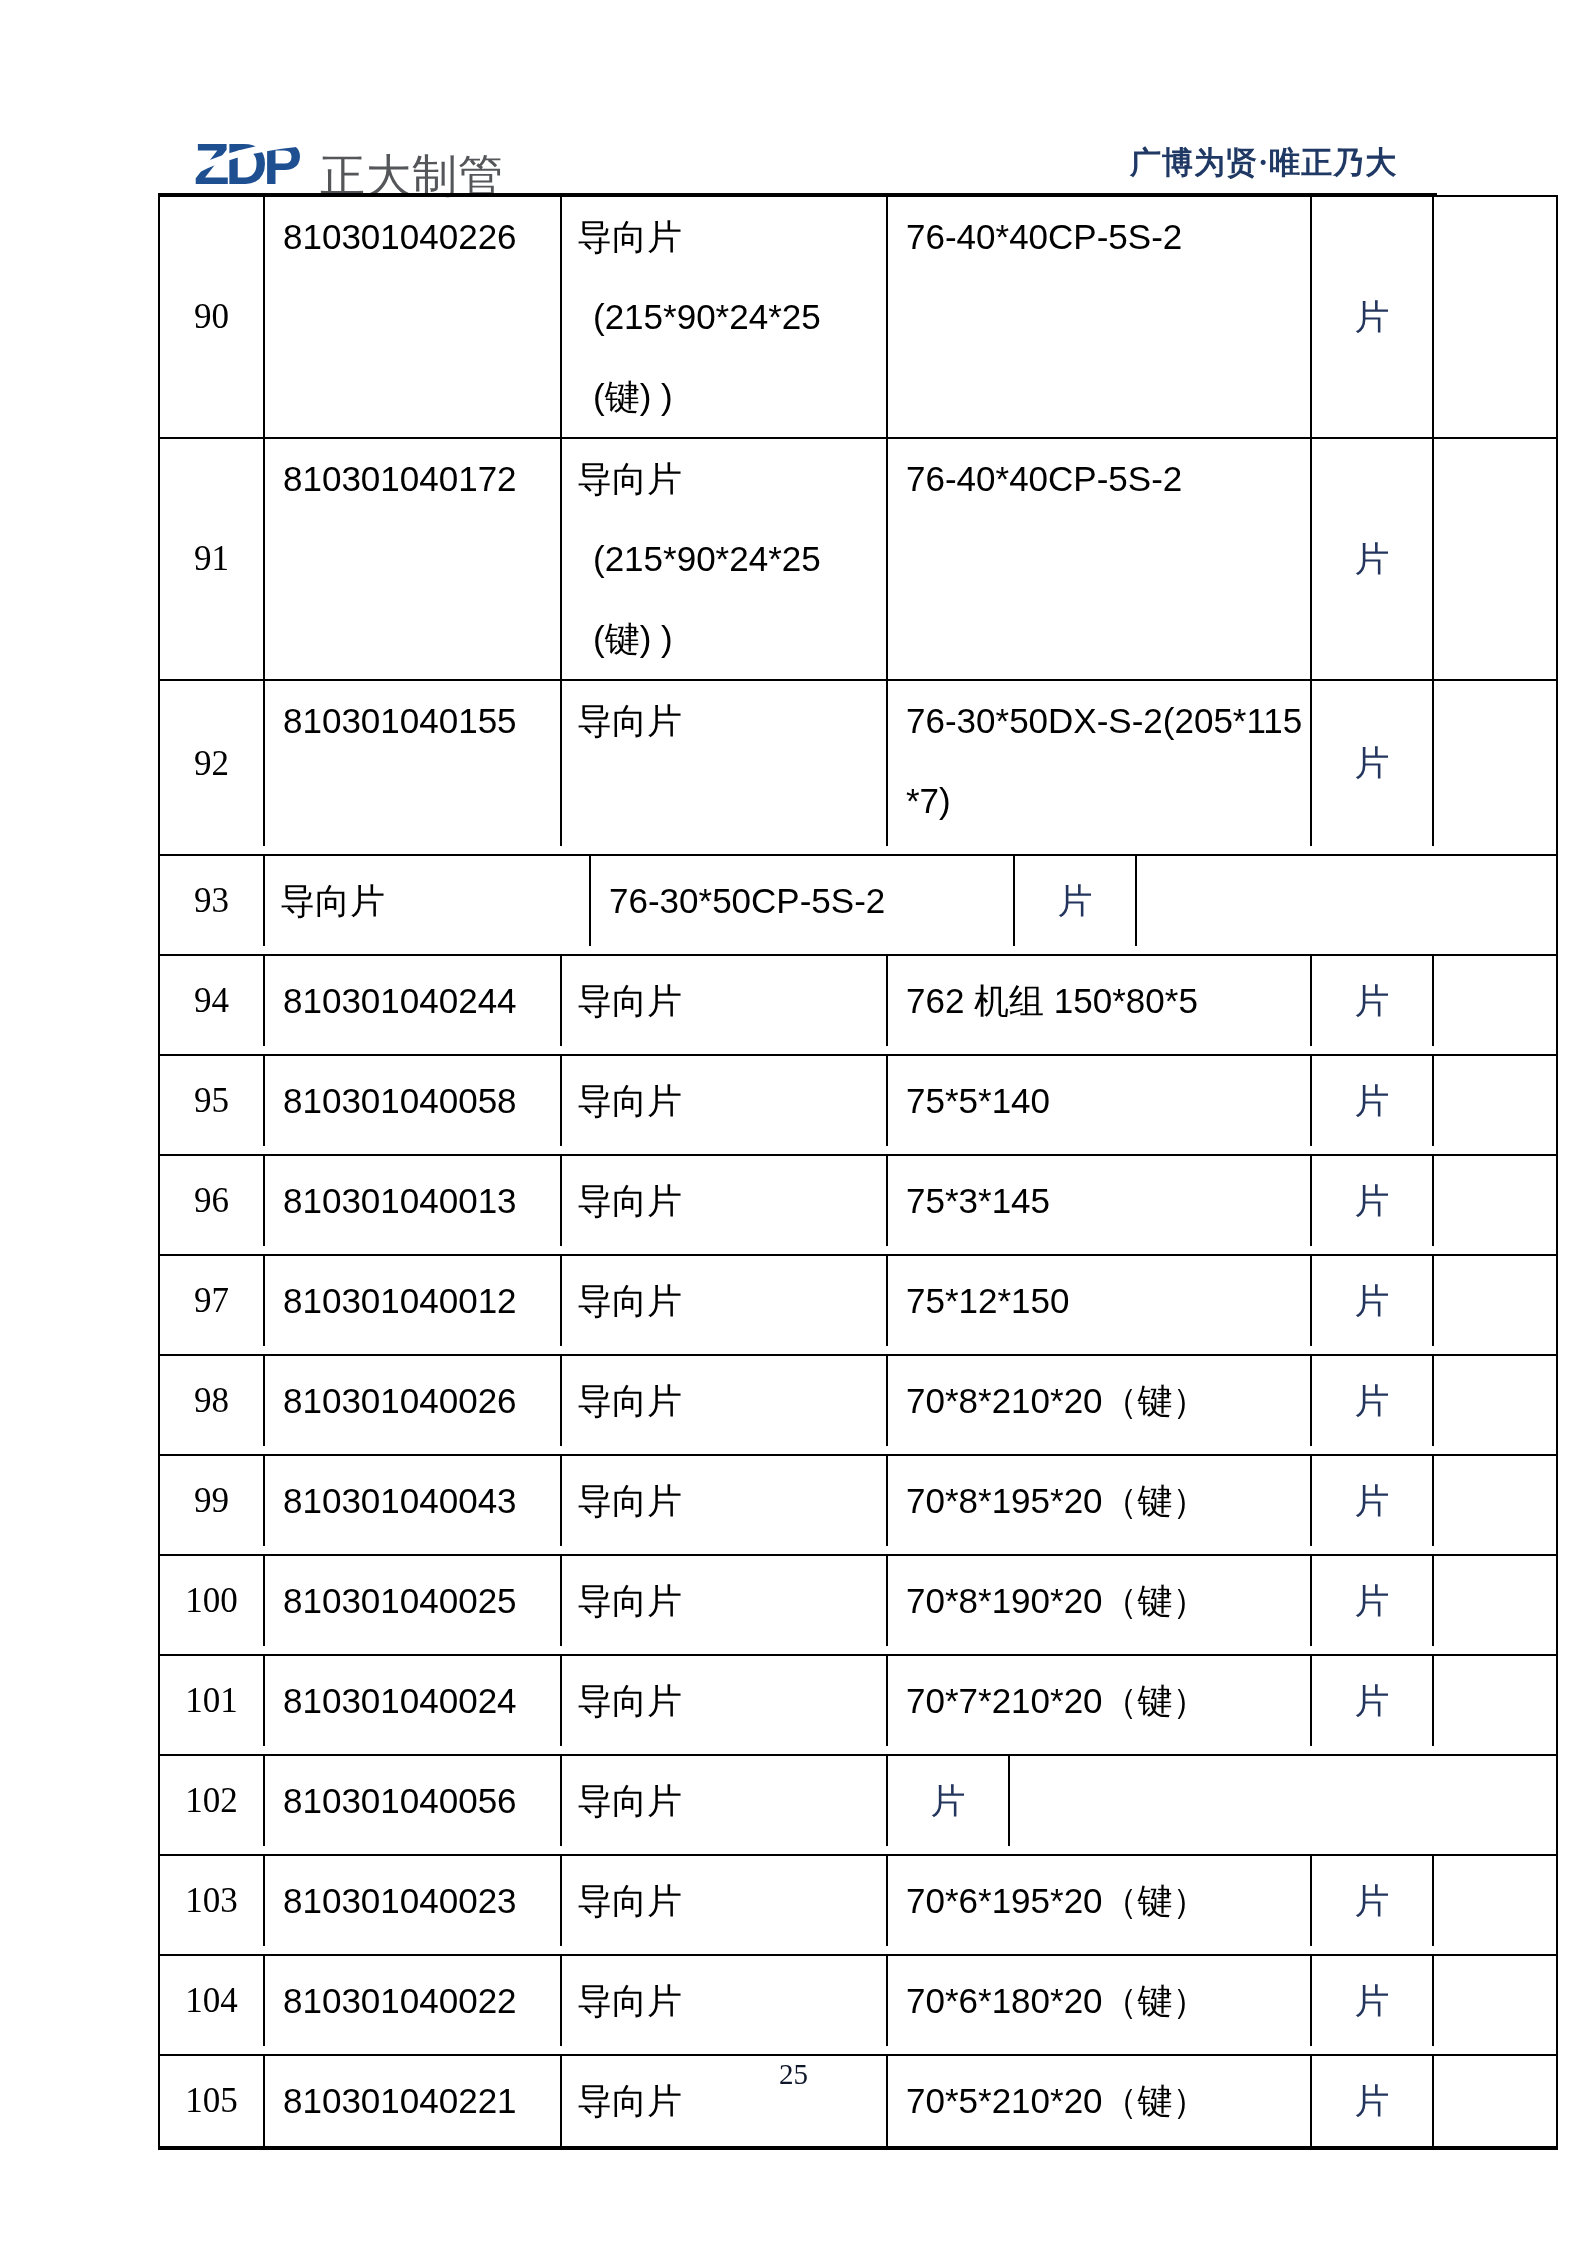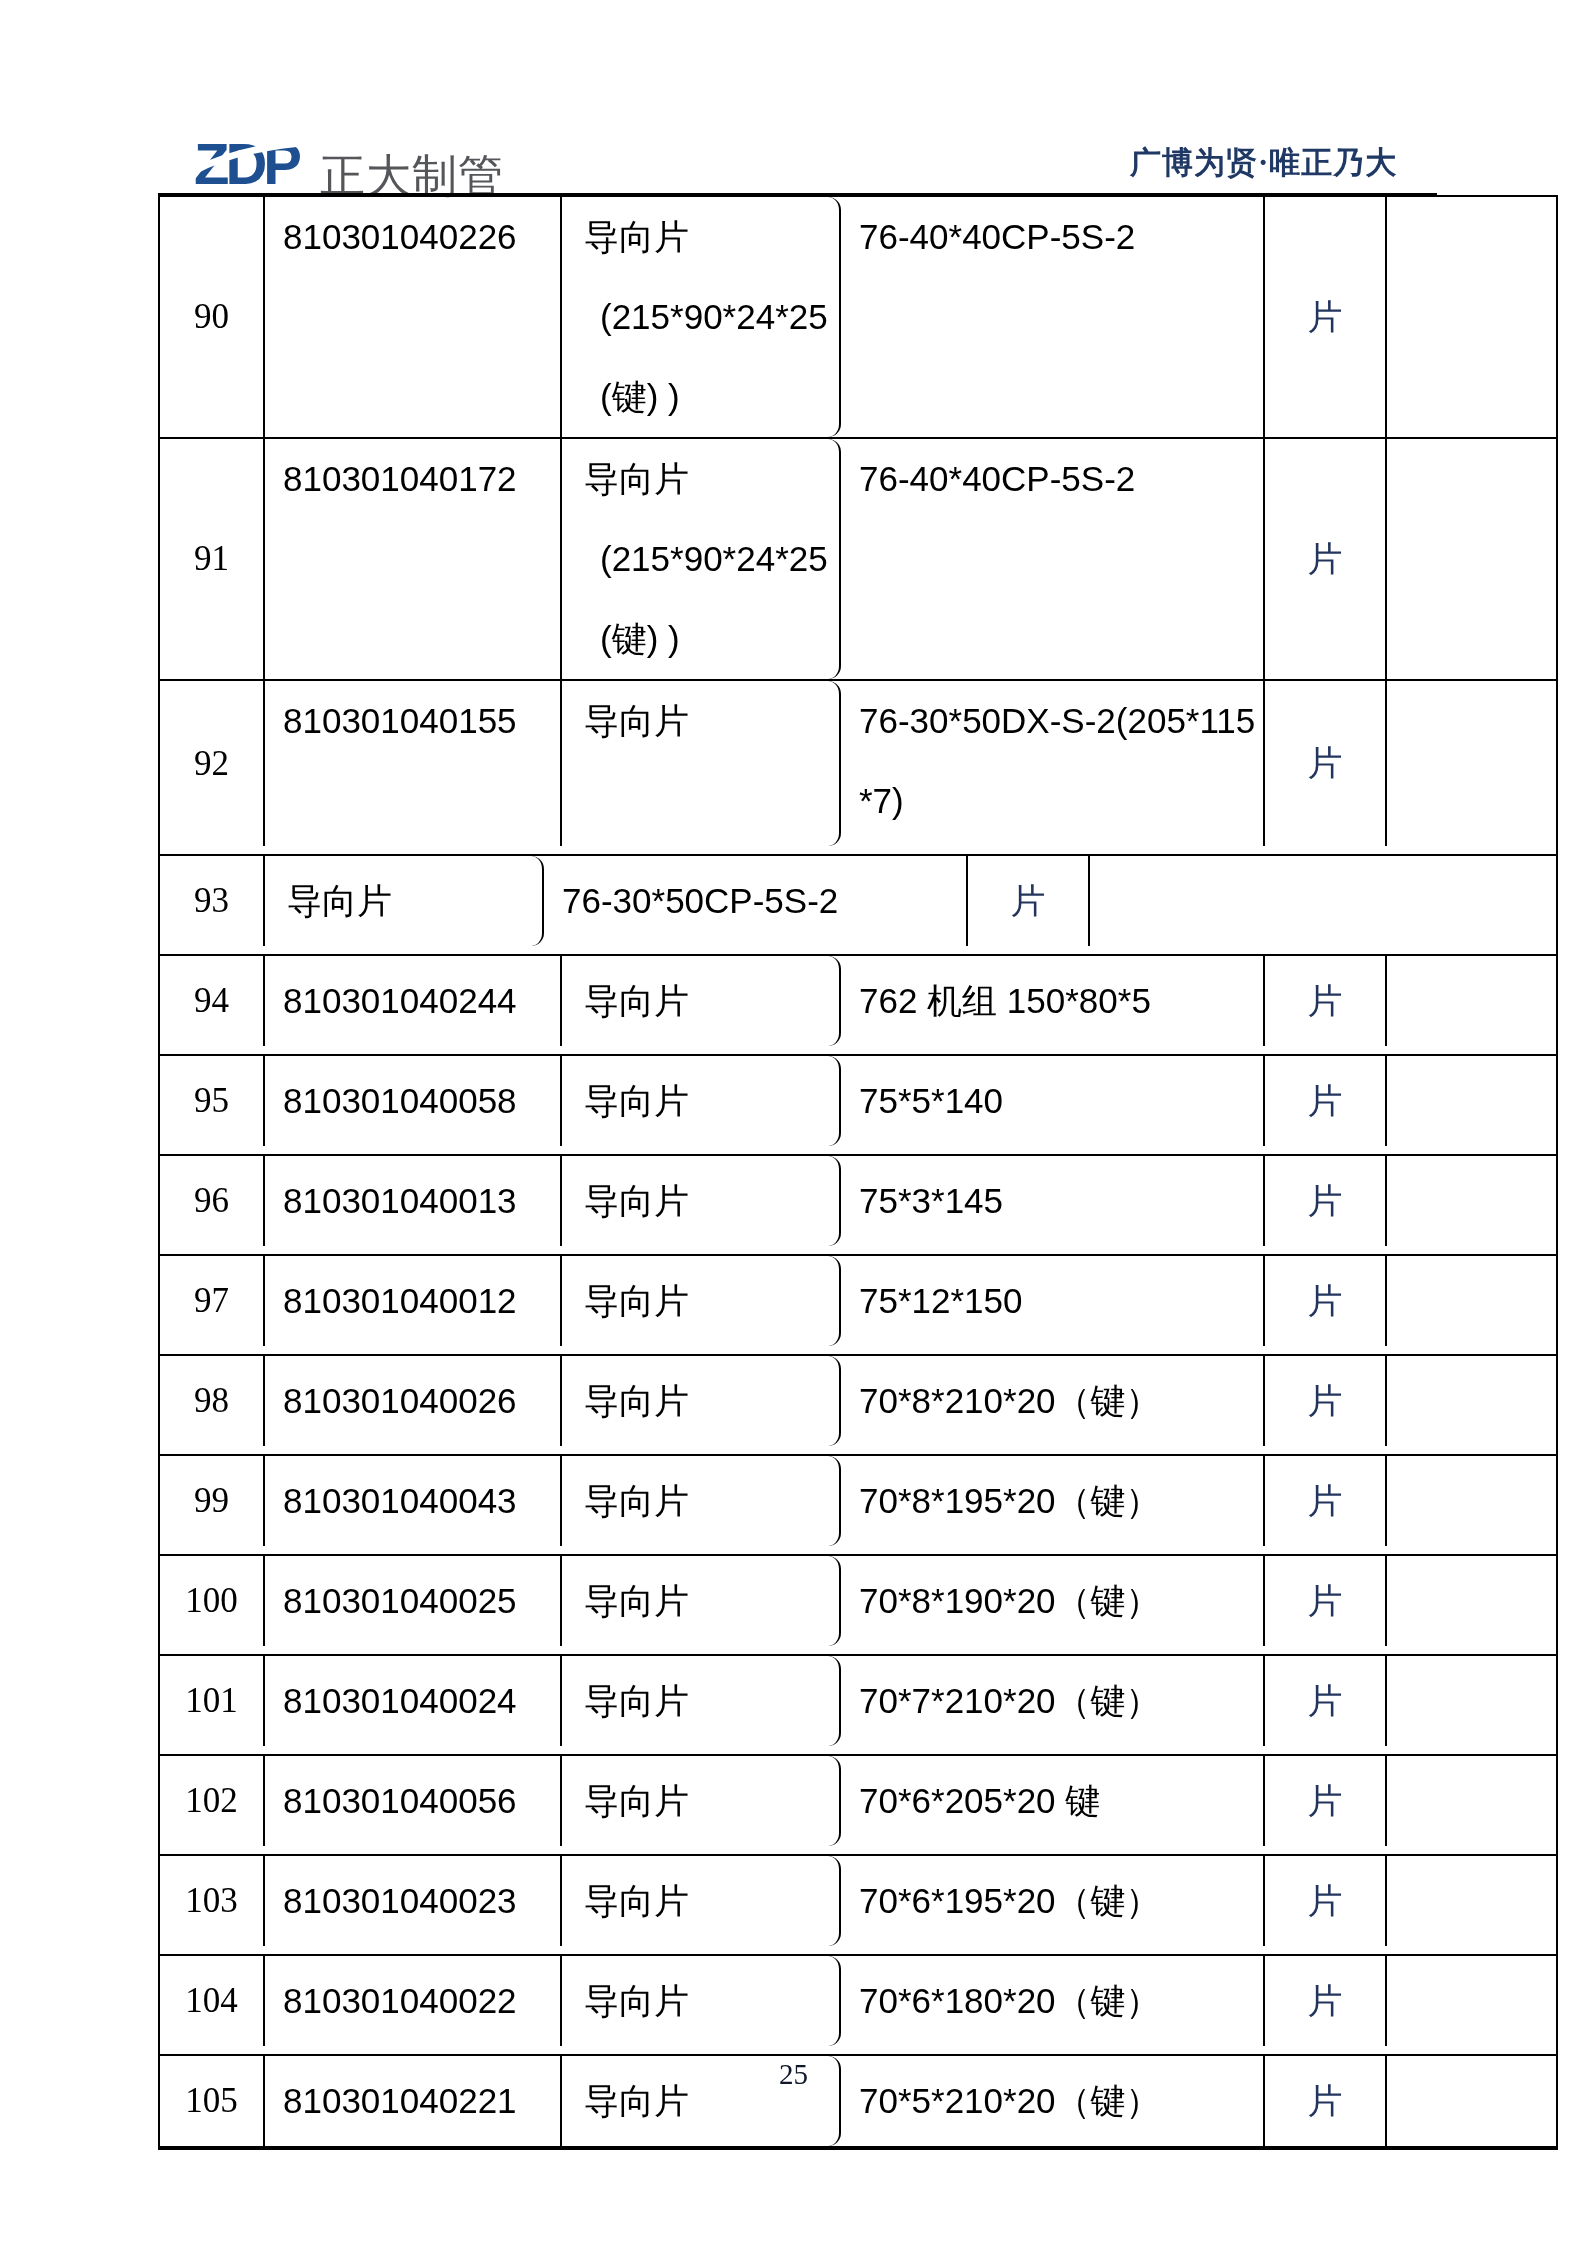--- a/index.html
+++ b/index.html
@@ -54,21 +54,21 @@
 
   .cell {
     box-sizing:border-box;
     border-right:2px solid var(--border,#000);
     display:flex; flex-direction:column; justify-content:center;
     overflow:hidden;
   }
   .c-no   { width:105px; align-items:center;
             font-family:"Liberation Serif", serif; }
   .c-code { width:297px; padding-left:18px; }
-  .c-name { width:279px; padding-left:22px;border-radius:13px; }
+  .c-name { width:326px; padding-left:15px; }
   .c-spec { width:424px; padding-left:18px; }
   .c-unit { width:122px; align-items:center; color:var(--unit_text,#23355c); }
   .c-note { flex:1; border-right:none; }
 
   
   .h2 .c-code, .h2 .c-name, .h2 .c-spec,
   .h3 .c-code, .h3 .c-name, .h3 .c-spec { justify-content:flex-start; }
   .h2 .line, .h3 .line { height:80px; display:flex; align-items:center; white-space:nowrap; }
   .h3 .c-name .line + .line { padding-left:16px; }
 
@@ -269,23 +269,20 @@
       <div class="cell c-note"></div>
     </div>
       <div class="trow h1">
       <div class="cell c-no">102</div>
       <div class="cell c-code">
           <div class="line">810301040056</div>
         </div>
       <div class="cell c-name">
           <div class="line">导向片</div>
         </div>
-      <div class="cell c-spec">
-          <div class="line">70*6*205*20 键</div>
-        </div>
       <div class="cell c-unit">片</div>
       <div class="cell c-note"></div>
     </div>
       <div class="trow h1">
       <div class="cell c-no">103</div>
       <div class="cell c-code">
           <div class="line">810301040023</div>
         </div>
       <div class="cell c-name">
           <div class="line">导向片</div>

